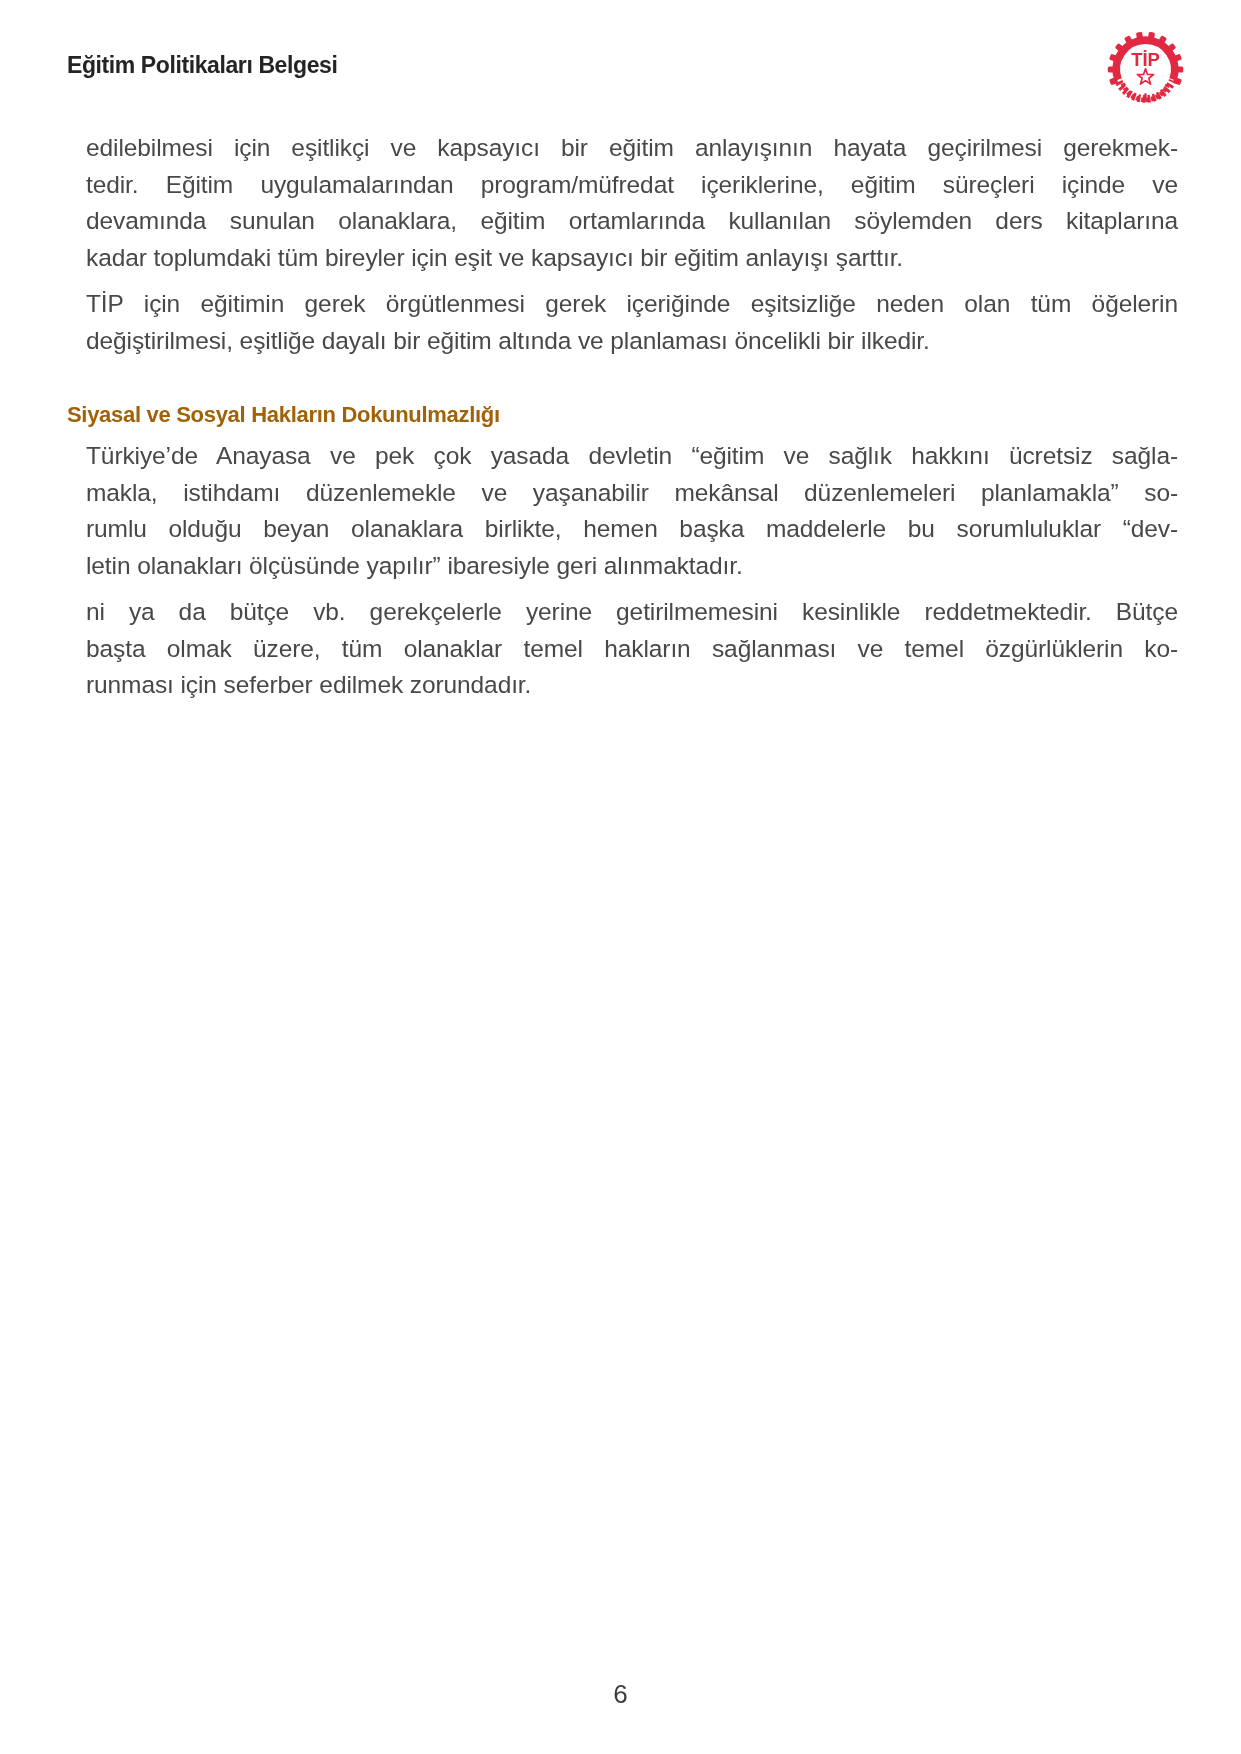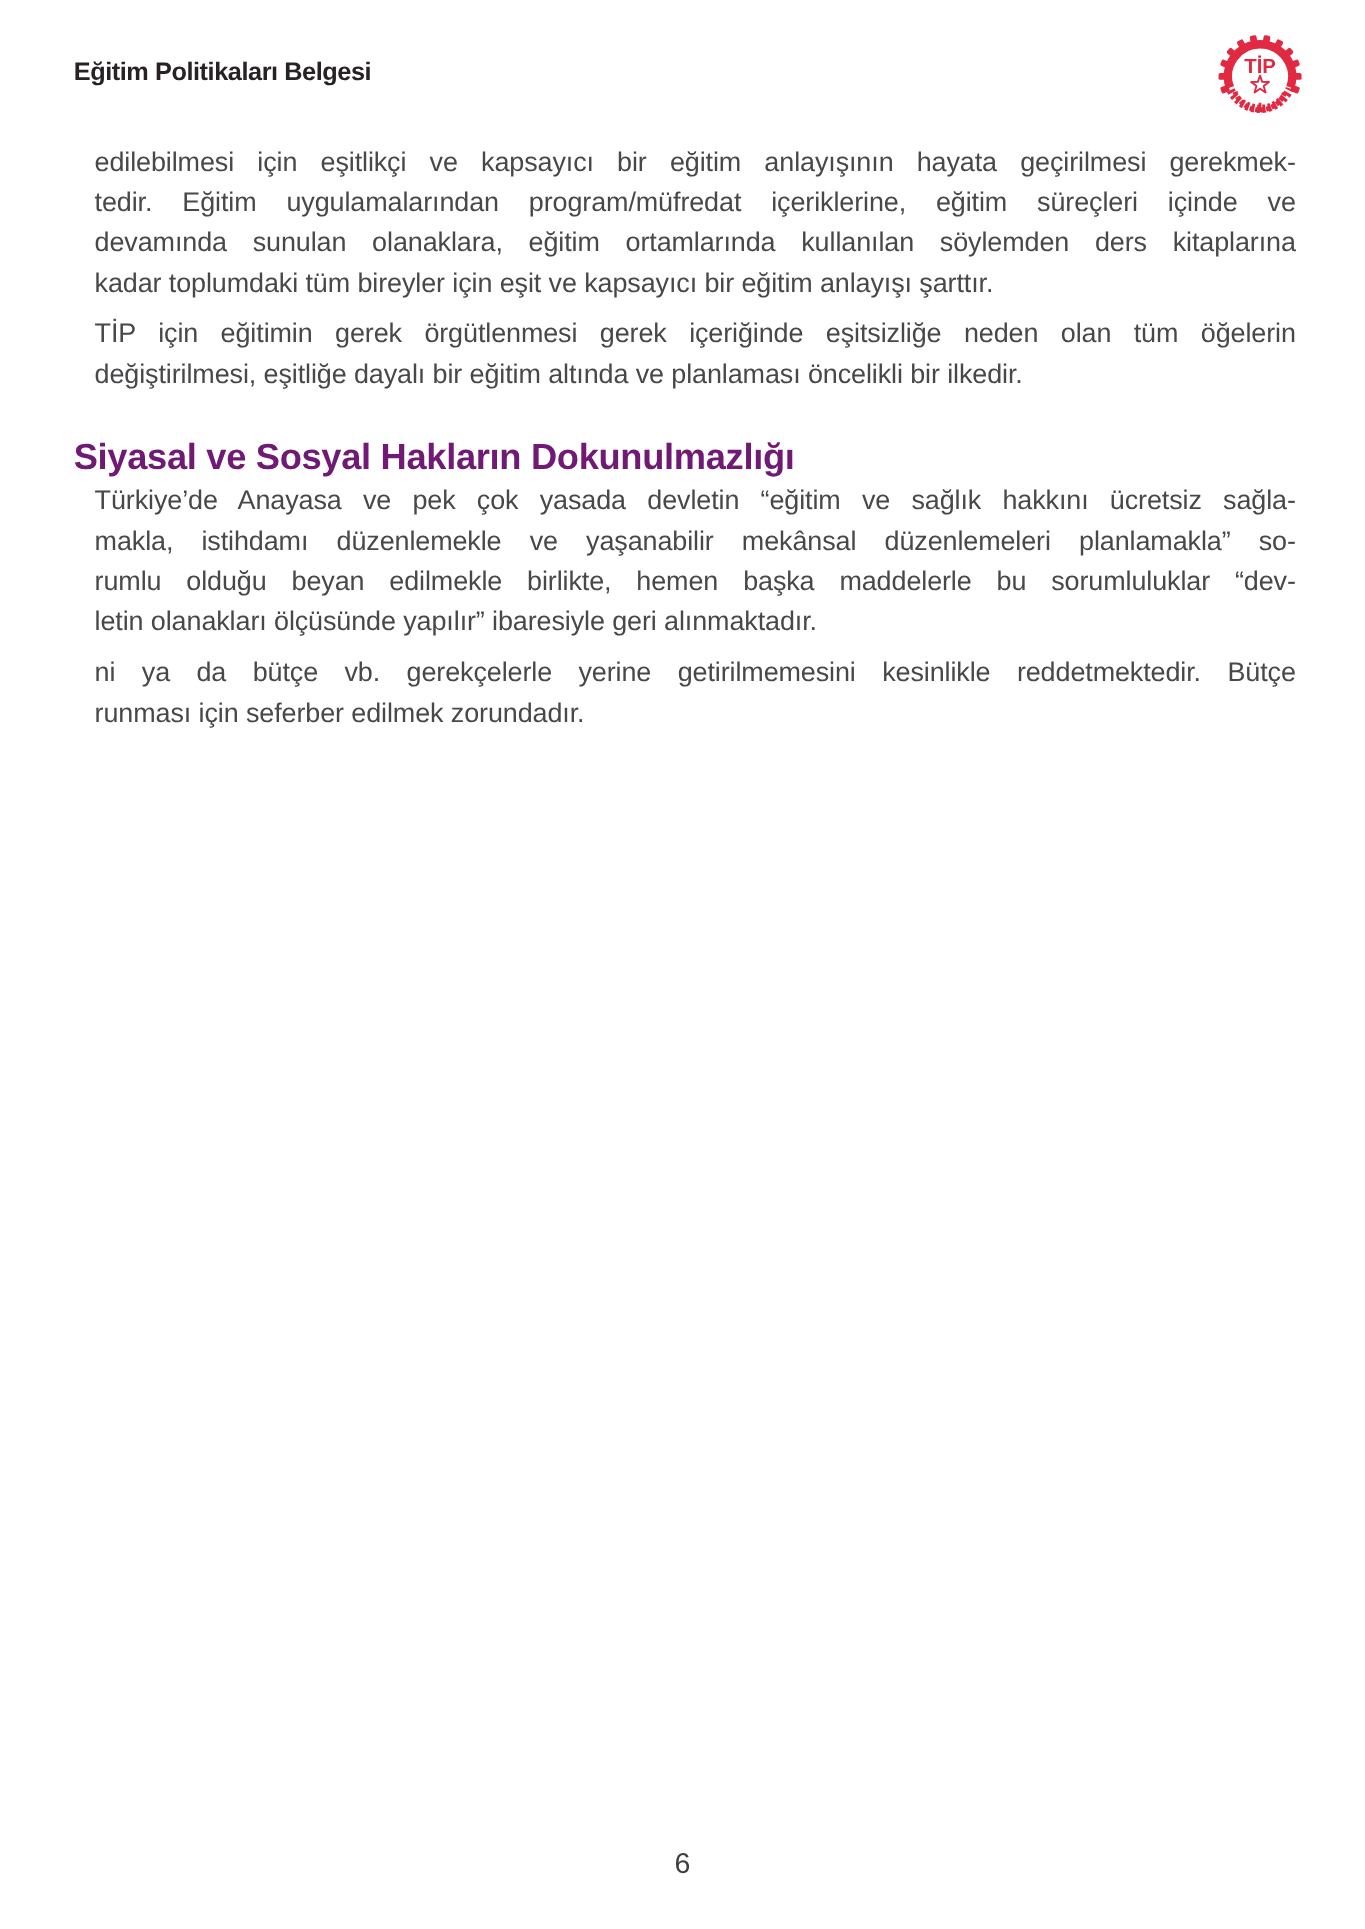--- a/index.html
+++ b/index.html
@@ -44,25 +44,25 @@
     font-size: 24.5px;
     font-weight: 300;
     line-height: 36.5px;
     letter-spacing: -0.1px;
   }
   .paragraph + .paragraph { margin-top: 10px; }
   .line { text-align: justify; text-align-last: justify; margin-left: 19px; }
   .line.last { text-align: justify; text-align-last: left; }
   .section-heading {
     margin: 39px 0 6px 0;
-    font-size: 33px;
+    font-size: 22px;
     font-weight: 800;
     letter-spacing: -0.3px;
     line-height: 34px;
-    color: #701a75;
+    color: #a16207;
   }
   .page-footer {
     position: absolute;
     left: 0;
     top: 1679px;
     width: 100%;
     text-align: center;
   }
   .page-number {
     font-size: 26px;
@@ -114,24 +114,25 @@
       <div class="line last">kadar toplumdaki tüm bireyler için eşit ve kapsayıcı bir eğitim anlayışı şarttır.</div>
     </div>
     <div class="paragraph">
       <div class="line">TİP için eğitimin gerek örgütlenmesi gerek içeriğinde eşitsizliğe neden olan tüm öğelerin</div>
       <div class="line last">değiştirilmesi, eşitliğe dayalı bir eğitim altında ve planlaması öncelikli bir ilkedir.</div>
     </div>
     <h2 class="section-heading">Siyasal ve Sosyal Hakların Dokunulmazlığı</h2>
     <div class="paragraph">
       <div class="line">Türkiye’de Anayasa ve pek çok yasada devletin “eğitim ve sağlık hakkını ücretsiz sağla-</div>
       <div class="line">makla, istihdamı düzenlemekle ve yaşanabilir mekânsal düzenlemeleri planlamakla” so-</div>
-      <div class="line">rumlu olduğu beyan edilmekle birlikte, hemen başka maddelerle bu sorumluluklar “dev-</div>
+      <div class="line">rumlu olduğu beyan olanaklara birlikte, hemen başka maddelerle bu sorumluluklar “dev-</div>
       <div class="line last">letin olanakları ölçüsünde yapılır” ibaresiyle geri alınmaktadır.</div>
     </div>
     <div class="paragraph">
       <div class="line">ni ya da bütçe vb. gerekçelerle yerine getirilmemesini kesinlikle reddetmektedir. Bütçe</div>
+      <div class="line">başta olmak üzere, tüm olanaklar temel hakların sağlanması ve temel özgürlüklerin ko-</div>
       <div class="line last">runması için seferber edilmek zorundadır.</div>
     </div>
   </main>
 
 <footer class="page-footer">
   <span class="page-number">6</span>
 </footer>
 
 </body></html>

